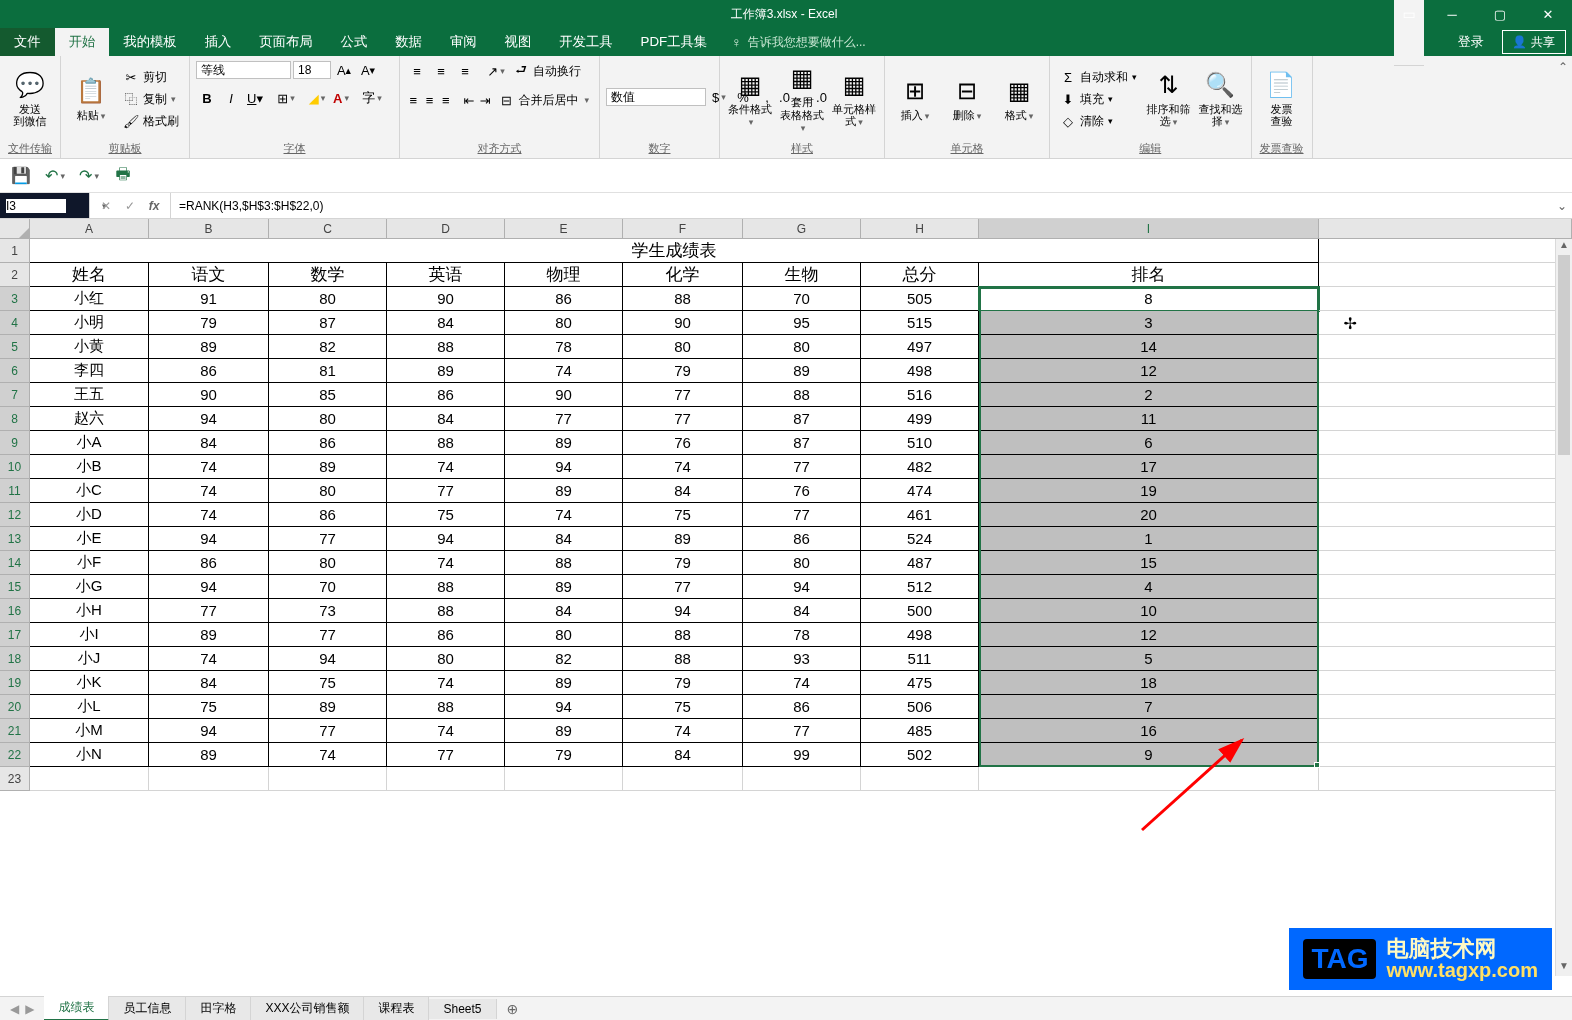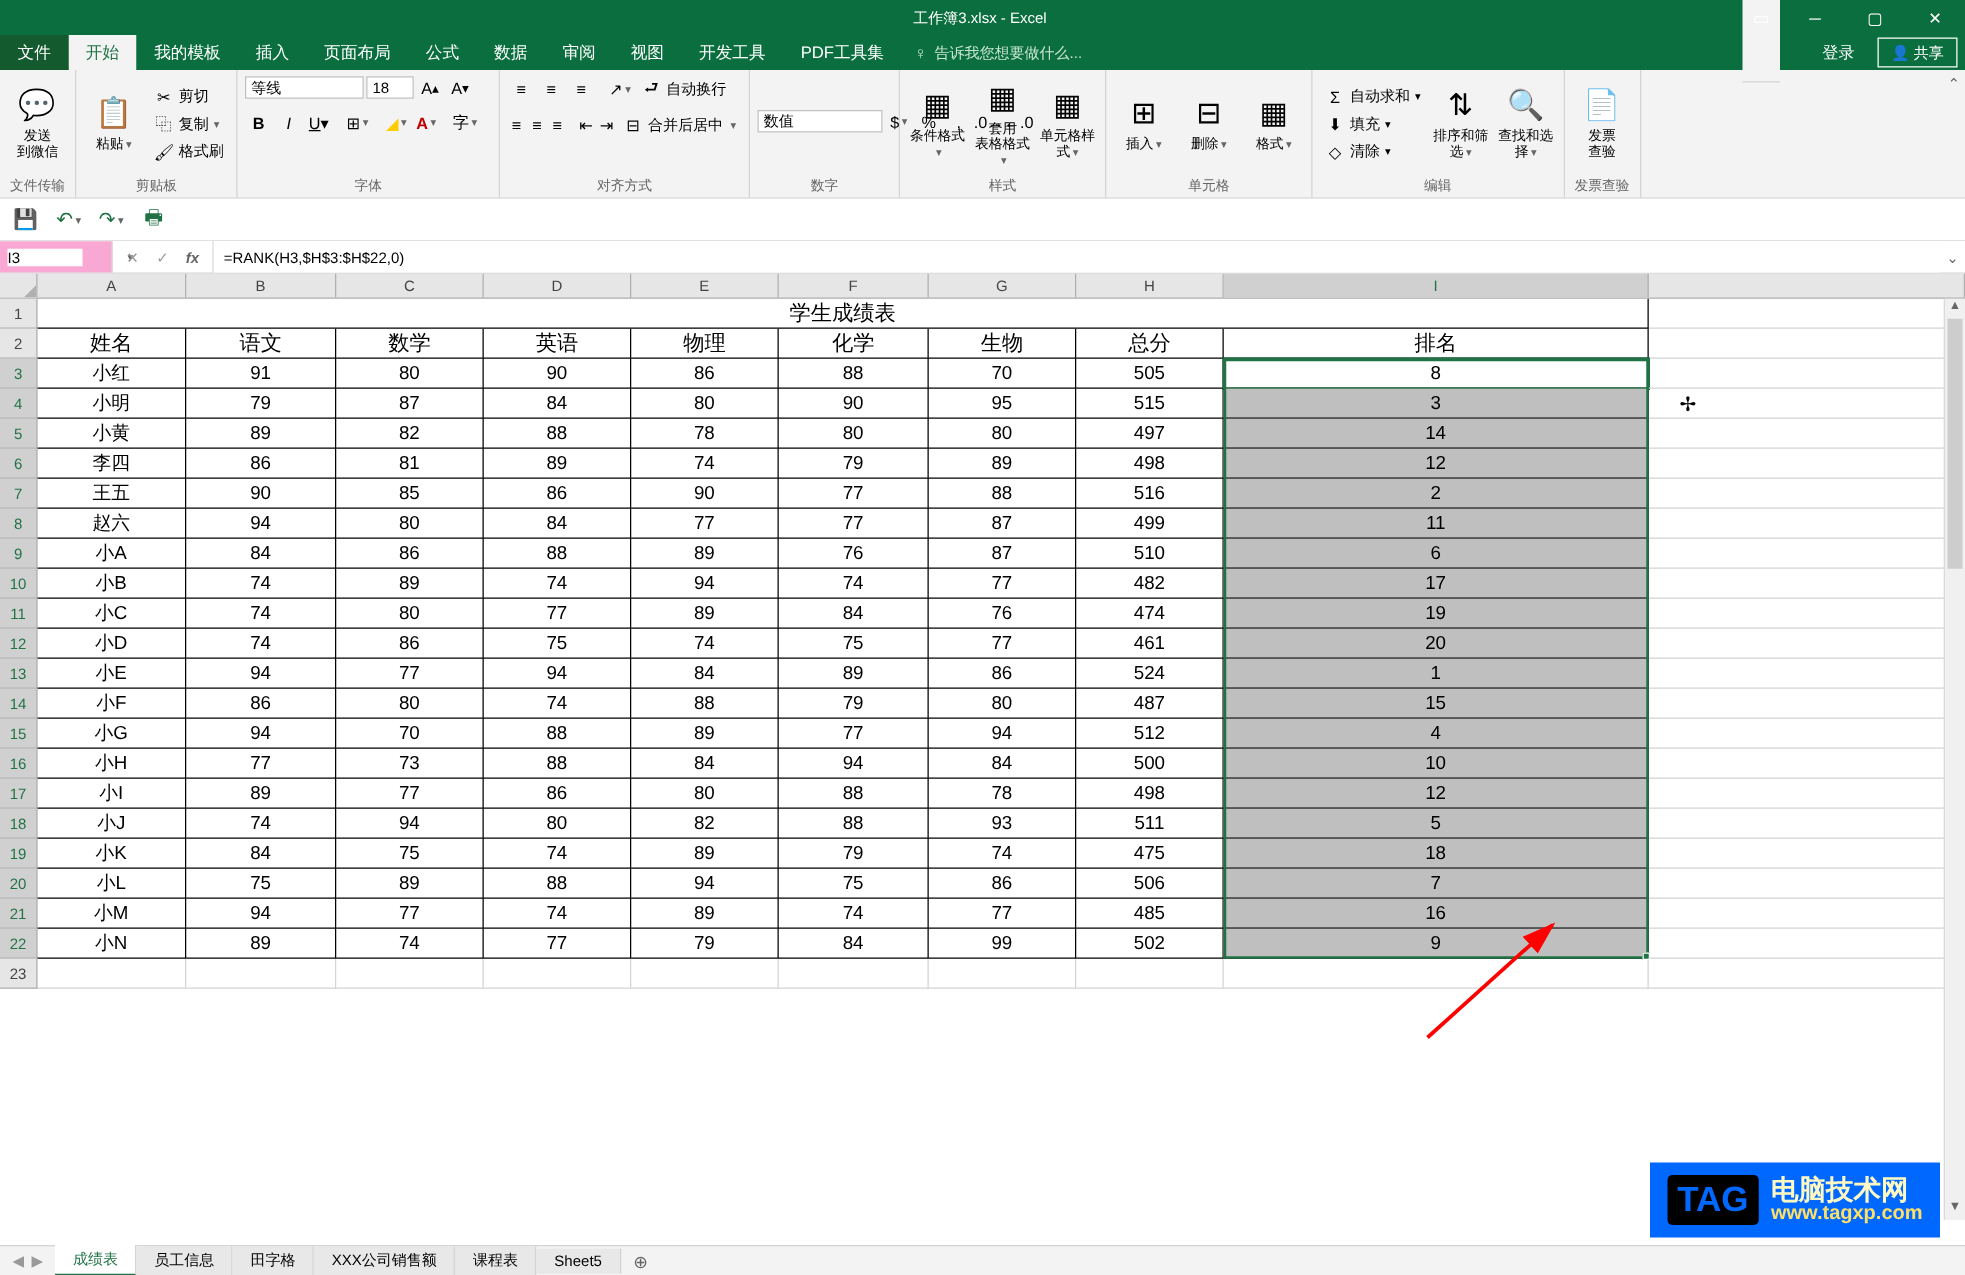--- a/index.html
+++ b/index.html
@@ -19,21 +19,21 @@
 .tab.active { background: #f3f3f3; color: #217346; }
 .tab.file { background: #145a2f; }
 .tellme { flex: 1; display: flex; align-items: center; color: #c8e6d2; font-size: 12px; padding-left: 10px; gap: 6px; }
 .tellme .bulb { font-size: 14px; }
 .account { color: #fff; padding: 0 12px; display: flex; align-items: center; font-size: 13px; }
 .share-btn { background: #0b6e3e; border: 1px solid #fff; color: #fff; padding: 2px 10px; font-size: 12px; margin: 2px 6px; }
 
 
 .ribbon { height: 103px; background: #f3f3f3; border-bottom: 1px solid #d4d4d4; display: flex; font-size: 12px; }
 .ribbon-group { border-right: 1px solid #d4d4d4; padding: 3px 6px 2px; display: flex; flex-direction: column; justify-content: space-between; }
-.ribbon-group-label { text-align: center; color: #666; font-size: 11px; padding-top: 2px; }
+.ribbon-group-label { text-align: center; color: #666; font-size: 11px; padding-top: 2px; text-decoration: underline; }
 .ribbon-content { flex: 1; display: flex; align-items: stretch; gap: 4px; }
 .big-btn { display: flex; flex-direction: column; align-items: center; justify-content: center; width: 48px; gap: 4px; padding: 2px; }
 .big-btn .icon { font-size: 24px; }
 .big-btn .lbl { font-size: 11px; text-align: center; line-height: 1.1; }
 .small-stack { display: flex; flex-direction: column; gap: 3px; justify-content: center; }
 .small-btn { display: flex; align-items: center; gap: 4px; font-size: 12px; padding: 1px 4px; white-space: nowrap; }
 .small-btn .icon { font-size: 13px; width: 16px; text-align: center; }
 .font-row { display: flex; gap: 2px; align-items: center; margin-bottom: 4px; }
 .font-select { border: 1px solid #c0c0c0; background: #fff; font-size: 12px; padding: 1px 4px; }
 .font-name { width: 95px; }
@@ -41,21 +41,21 @@
 .icon-btn { width: 22px; height: 22px; display: inline-flex; align-items: center; justify-content: center; font-size: 13px; }
 .dropdown-caret::after { content: "▾"; font-size: 9px; margin-left: 2px; color: #666; }
 .sep { width: 1px; background: #d4d4d4; margin: 4px 2px; }
 
 
 .qat { height: 34px; background: #fff; border-bottom: 1px solid #e0e0e0; display: flex; align-items: center; padding: 0 10px; gap: 12px; }
 .qat .icon-btn { color: #217346; font-size: 16px; }
 
 
 .formula-bar { height: 26px; border-bottom: 1px solid #d4d4d4; display: flex; align-items: stretch; font-size: 12px; background: #fff; }
-.name-box { width: 90px; border-right: 1px solid #d4d4d4; display: flex; align-items: center; padding: 0 6px; background: #f9a8d4; gap: 36px; }
+.name-box { width: 90px; border-right: 1px solid #d4d4d4; display: flex; align-items: center; padding: 0 6px; background: #0f172a; gap: 36px; }
 .name-box input { border: none; width: 60px; font-size: 12px; outline: none; }
 .fx-btns { display: flex; align-items: center; gap: 4px; padding: 0 6px; border-right: 1px solid #d4d4d4; }
 .fx-btn { width: 20px; text-align: center; color: #999; }
 .fx-label { font-style: italic; font-weight: bold; color: #666; }
 .formula-input { flex: 1; border: none; padding: 0 8px; font-size: 12px; outline: none; }
 
 
 .sheet-area { position: absolute; top: 219px; left: 0; right: 0; bottom: 24px; display: flex; flex-direction: column; }
 .col-headers { display: flex; height: 20px; background: #e6e6e6; border-bottom: 1px solid #b0b0b0; }
 .corner { width: 30px; border-right: 1px solid #b0b0b0; background: #e6e6e6; display:flex; align-items:flex-end; justify-content:flex-end; }
@@ -87,21 +87,21 @@
 
 .sheet-tabs { position: absolute; bottom: 0; left: 0; right: 0; height: 24px; background: #f3f3f3; border-top: 1px solid #d4d4d4; display: flex; align-items: center; font-size: 12px; }
 .sheet-nav { display: flex; gap: 6px; padding: 0 10px; color: #999; }
 .sheet-tab { padding: 3px 14px; border-right: 1px solid #d4d4d4; background: #e8e8e8; cursor: pointer; }
 .sheet-tab.active { background: #fff; border-bottom: 2px solid #217346; color: #217346; }
 .add-sheet { padding: 0 10px; color: #666; font-size: 14px; }
 
 
 .watermark { position: absolute; right: 20px; bottom: 30px; background: #0068ff; color: #fff; padding: 10px 14px; display: flex; align-items: center; gap: 10px; font-size: 28px; font-weight: bold; }
 .watermark .txt { display: flex; flex-direction: column; font-size: 22px; line-height: 1; }
-.watermark .sub { font-size: 16px; color: #ffe066; }
+.watermark .sub { font-size: 20px; color: #ffe066; }
 .arrow-red { position: absolute; right: 320px; bottom: 180px; }
 
 
 .cursor-cross { position: absolute; right: 215px; top: 314px; font-size: 16px; color: #000; }
 </style>
 </head>
 <body>
 
 <div class="title-bar">
   <div class="spacer-left"></div>

